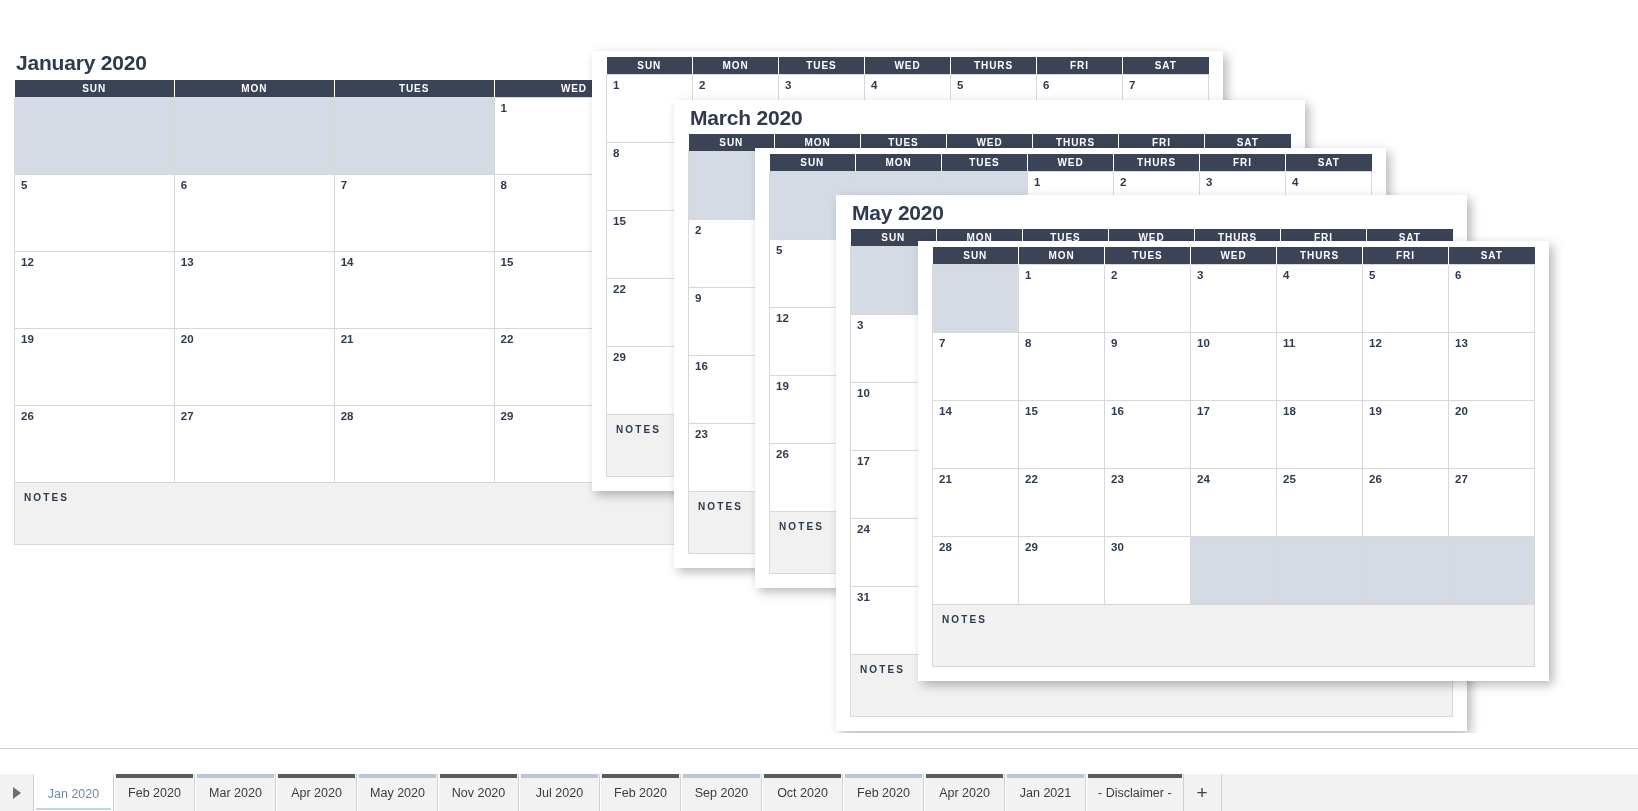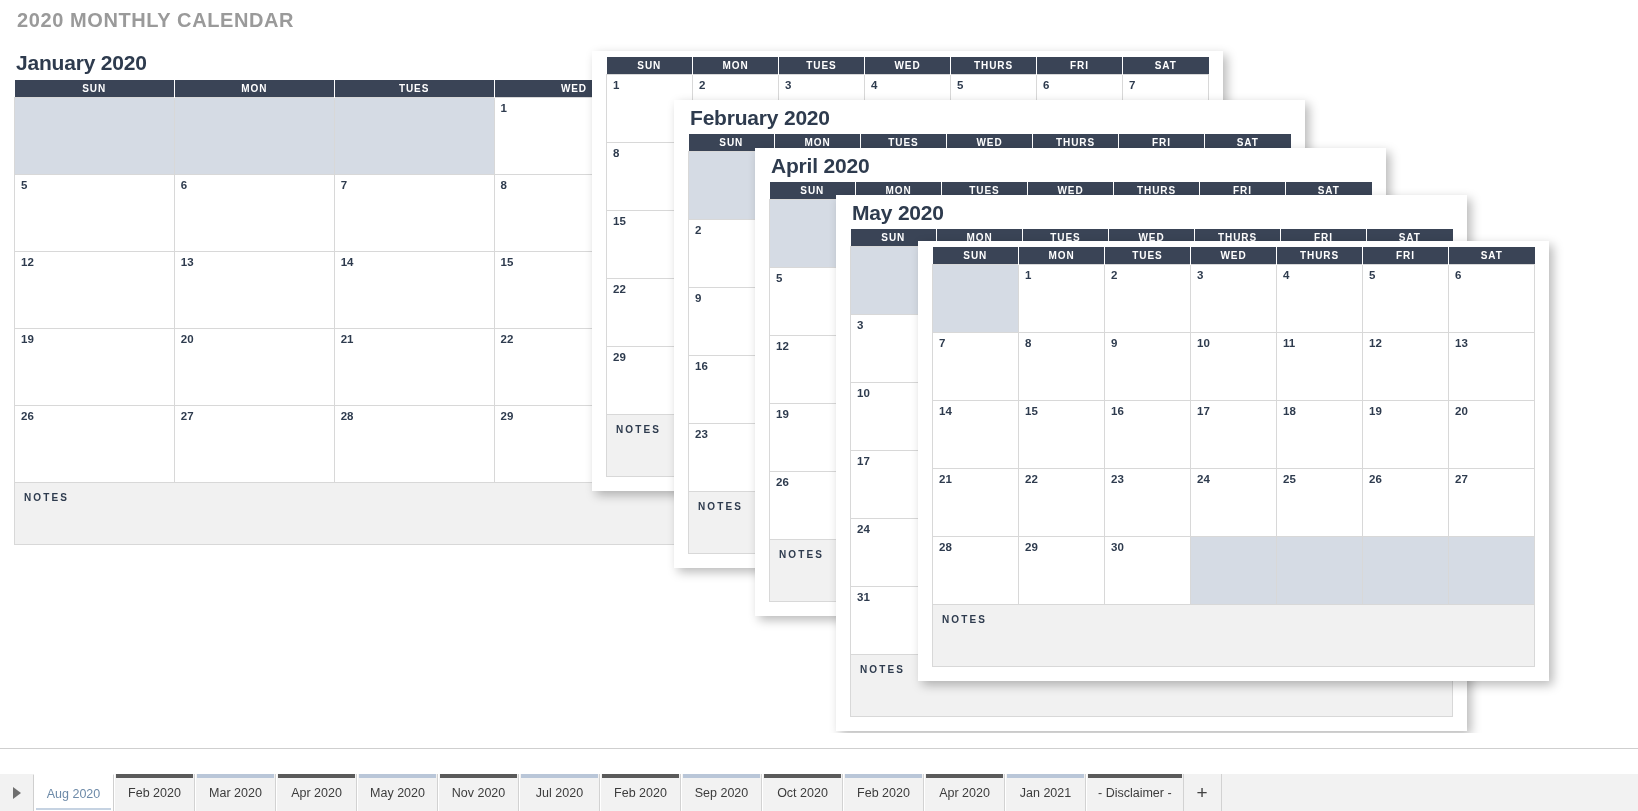--- a/index.html
+++ b/index.html
@@ -182,21 +182,20 @@
   #tab-filler {
     flex: 1 1 auto;
     background: #f2f2f2;
   }
 </style>
 </head>
 <body>
 
 <div id="stage">
 
-  <div id="workbook-title">2020 MONTHLY CALENDAR</div>
 
   <div id="calendars-layer">
       <div class="cal-panel no-shadow" style="left: 0; top: 44px; width: 1148px; padding-top: 6px;">
         <div class="cal-title" style="height: 30px; line-height: 26px; margin-left: 14px;">January 2020</div>
         <div style="margin: 0px 14px;">
           <table class="cal-grid">
             <thead>
               <tr>
                 <th>SUN</th>
                 <th>MON</th>
@@ -319,21 +318,21 @@
                 <td class="blank" style="height: 68px;"></td>
                 <td class="blank" style="height: 68px;"></td>
               </tr>
             </tbody>
           </table>
           <div class="notes-row" style="height: 62px;"><span>NOTES</span></div>
         </div>
         <div style="height: 14px;"></div>
       </div>
       <div class="cal-panel" style="left: 674px; top: 100px; width: 631px; padding-top: 6px;">
-        <div class="cal-title" style="height: 28px; line-height: 24px; margin-left: 14px;">February 2020</div>
+        <div class="cal-title" style="height: 28px; line-height: 24px; margin-left: 14px;">March 2020</div>
         <div style="margin: 0px 14px;">
           <table class="cal-grid">
             <thead>
               <tr>
                 <th>SUN</th>
                 <th>MON</th>
                 <th>TUES</th>
                 <th>WED</th>
                 <th>THURS</th>
                 <th>FRI</th>
@@ -386,21 +385,20 @@
                 <td style="height: 68px;">28</td>
                 <td style="height: 68px;">29</td>
               </tr>
             </tbody>
           </table>
           <div class="notes-row" style="height: 62px;"><span>NOTES</span></div>
         </div>
         <div style="height: 14px;"></div>
       </div>
       <div class="cal-panel" style="left: 755px; top: 148px; width: 631px; padding-top: 6px;">
-        <div class="cal-title" style="height: 28px; line-height: 24px; margin-left: 14px;">April 2020</div>
         <div style="margin: 0px 14px;">
           <table class="cal-grid">
             <thead>
               <tr>
                 <th>SUN</th>
                 <th>MON</th>
                 <th>TUES</th>
                 <th>WED</th>
                 <th>THURS</th>
                 <th>FRI</th>
@@ -606,21 +604,21 @@
   <div id="hscroll-track">
     
   </div>
 
   <div id="tabbar">
     <div id="tab-strip">
       <div id="tab-nav">
         <span class="tri"></span>
       </div>
       <div class="sheet-tab active">
-          <span>Aug 2020</span>
+          <span>Jan 2020</span>
         </div>
         <div class="sheet-tab">
           <span class="tabstrip" style="background: rgb(90, 90, 90);"></span>
           <span>Feb 2020</span>
         </div>
         <div class="sheet-tab">
           <span class="tabstrip" style="background: rgb(185, 198, 216);"></span>
           <span>Mar 2020</span>
         </div>
         <div class="sheet-tab">

